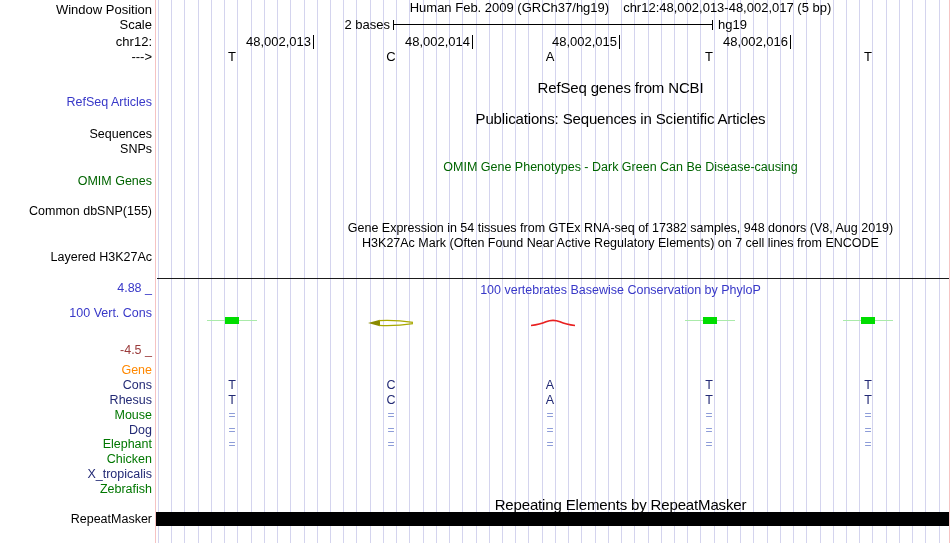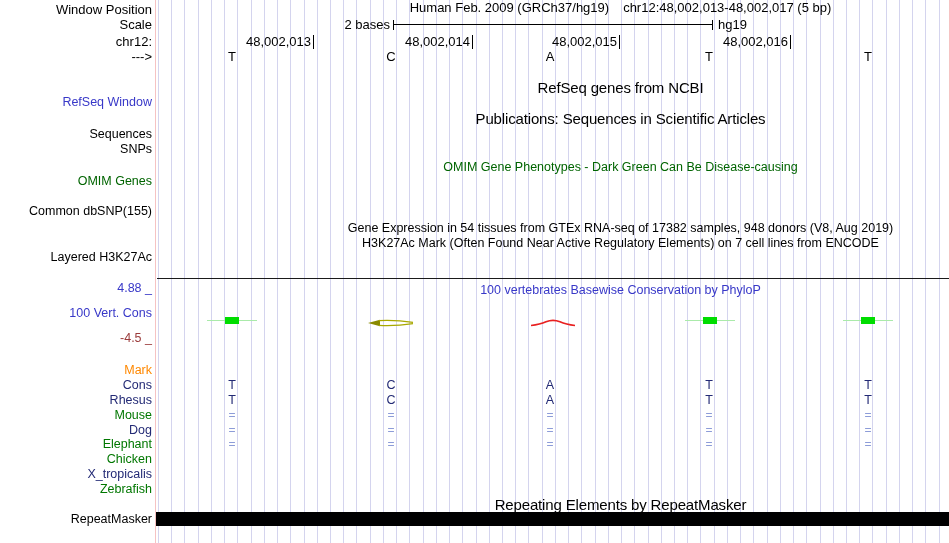--- a/index.html
+++ b/index.html
@@ -16,21 +16,21 @@
   .side {right:798px; text-align:right;}
   .ctr  {left:155px; width:931px; text-align:center;}
   .cond {font-size:15px; letter-spacing:-0.15px;}
   .f13  {font-size:13px;}
 
   .c-blue   {color:#3838c8;}
   .c-dkgreen{color:#006400;}
   .c-navy   {color:#232a75;}
   .c-green  {color:#007700;}
   .c-orange {color:#ff8800;}
-  .c-red    {color:#9b3b3b;}
+  .c-red    {color:#9b3b3b;margin-top:12px;}
 
   
   .coord {position:absolute; top:35px; font-size:13px; height:14px; line-height:14px;
           border-right:1px solid #000; padding-right:2px; white-space:nowrap;}
   .scalebar {position:absolute; left:393px; top:20px; width:318px; height:10px;
              border-left:1px solid #000; border-right:1px solid #000;}
   .scalebar::after {content:""; position:absolute; left:0; right:0; top:4px; height:1px; background:#000;}
   .base {position:absolute; width:40px; text-align:center; font-size:13px; height:14px; line-height:14px;}
 
   
@@ -55,30 +55,30 @@
 <div class="screen">
 
   <div class="grid"></div>
   <div class="pink-line" style="left:155px"></div>
   <div class="pink-line" style="left:949px"></div>
 
   <div class="lbl side f13" style="top:3px">Window Position</div>
   <div class="lbl side f13" style="top:18px">Scale</div>
   <div class="lbl side f13" style="top:35px">chr12:</div>
   <div class="lbl side f13" style="top:50px">---&gt;</div>
-  <div class="lbl side c-blue" style="top:95px">RefSeq Window</div>
+  <div class="lbl side c-blue" style="top:95px">RefSeq Articles</div>
   <div class="lbl side" style="top:127px">Sequences</div>
   <div class="lbl side" style="top:142px">SNPs</div>
   <div class="lbl side c-dkgreen" style="top:174px">OMIM Genes</div>
   <div class="lbl side" style="top:204px">Common dbSNP(155)</div>
   <div class="lbl side" style="top:250px">Layered H3K27Ac</div>
   <div class="lbl side c-blue" style="top:281px">4.88 _</div>
   <div class="lbl side c-blue" style="top:306px">100 Vert. Cons</div>
   <div class="lbl side c-red" style="top:331px">-4.5 _</div>
-  <div class="lbl side c-orange" style="top:363px">Mark</div>
+  <div class="lbl side c-orange" style="top:363px">Gene</div>
   <div class="lbl side c-navy" style="top:378px">Cons</div>
   <div class="lbl side c-navy" style="top:393px">Rhesus</div>
   <div class="lbl side c-green" style="top:408px">Mouse</div>
   <div class="lbl side c-navy" style="top:423px">Dog</div>
   <div class="lbl side c-green" style="top:437px">Elephant</div>
   <div class="lbl side c-green" style="top:452px">Chicken</div>
   <div class="lbl side c-navy" style="top:467px">X_tropicalis</div>
   <div class="lbl side c-green" style="top:482px">Zebrafish</div>
   <div class="lbl side" style="top:512px">RepeatMasker</div>
 

